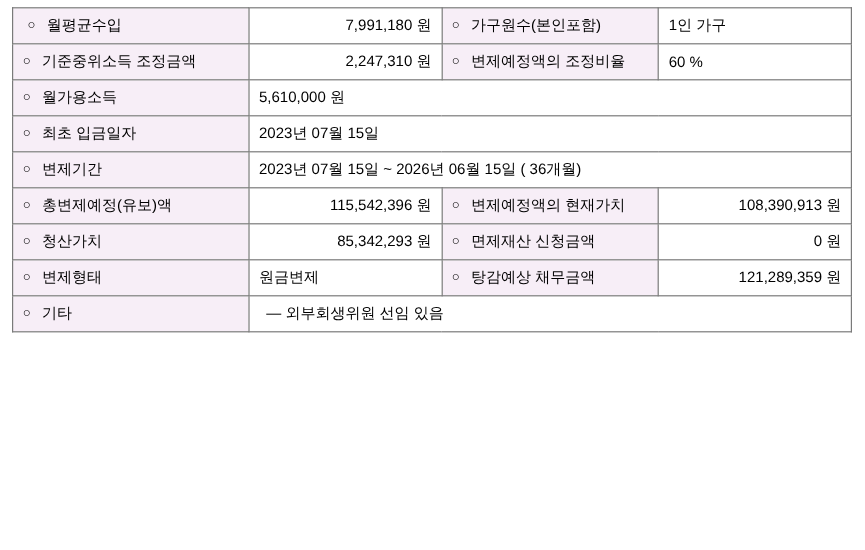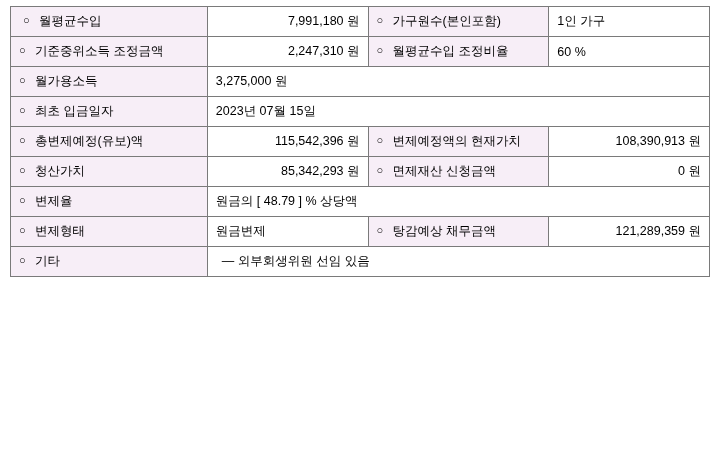--- a/index.html
+++ b/index.html
@@ -87,35 +87,41 @@
           <td class="label" style="width: 180px;"><span class="bullet">○</span><span class="lbl-text">가구원수(본인포함)</span></td>
           <td class="value" style="width: 160px; margin-left: 26px;">
             <span class="left">1인 가구</span>
           </td>
         </tr>
         <tr>
           <td class="label" style="width: 200px;"><span class="bullet">○</span><span class="lbl-text">기준중위소득 조정금액</span></td>
           <td class="value" style="width: 160px;">
             <span class="num">2,247,310 원</span>
           </td>
-          <td class="label" style="width: 180px;"><span class="bullet">○</span><span class="lbl-text">월평균수입 조정비율</span></td>
+          <td class="label" style="width: 180px;"><span class="bullet">○</span><span class="lbl-text">변제예정액의 조정비율</span></td>
           <td class="value" style="width: 160px;">
             <span class="left">60 %</span>
           </td>
         </tr>
         <tr>
           <td class="label" style="width: 200px;"><span class="bullet">○</span><span class="lbl-text">월가용소득</span></td>
           <td class="value" colspan="3">
-            <span class="left">3,275,000 원</span>
+            <span class="left">5,610,000 원</span>
           </td>
         </tr>
         <tr>
           <td class="label" style="width: 200px;"><span class="bullet">○</span><span class="lbl-text">최초 입금일자</span></td>
           <td class="value" colspan="3">
             <span class="left">2023년 07월 15일</span>
+          </td>
+        </tr>
+        <tr>
+          <td class="label" style="width: 200px;"><span class="bullet">○</span><span class="lbl-text">변제기간</span></td>
+          <td class="value" colspan="3">
+            <span class="left">2023년 07월 15일 ~ 2026년 06월 15일 ( 36개월)</span>
           </td>
         </tr>
         <tr>
           <td class="label" style="width: 200px;"><span class="bullet">○</span><span class="lbl-text">총변제예정(유보)액</span></td>
           <td class="value" style="width: 160px;">
             <span class="num">115,542,396 원</span>
           </td>
           <td class="label" style="width: 180px;"><span class="bullet">○</span><span class="lbl-text">변제예정액의 현재가치</span></td>
           <td class="value" style="width: 160px;">
             <span class="num">108,390,913 원</span>
@@ -125,26 +131,20 @@
           <td class="label" style="width: 200px; margin-left: 44px;"><span class="bullet">○</span><span class="lbl-text">청산가치</span></td>
           <td class="value" style="width: 160px;">
             <span class="num">85,342,293 원</span>
           </td>
           <td class="label" style="width: 180px;"><span class="bullet">○</span><span class="lbl-text">면제재산 신청금액</span></td>
           <td class="value" style="width: 160px;">
             <span class="num">0 원</span>
           </td>
         </tr>
         <tr>
-          <td class="label" style="width: 200px;"><span class="bullet">○</span><span class="lbl-text">변제율</span></td>
-          <td class="value" colspan="3">
-            <span class="left">원금의 [ 48.79 ] % 상당액</span>
-          </td>
-        </tr>
-        <tr>
           <td class="label" style="width: 200px;"><span class="bullet">○</span><span class="lbl-text">변제형태</span></td>
           <td class="value" style="width: 160px;">
             <span class="left">원금변제</span>
           </td>
           <td class="label" style="width: 180px;"><span class="bullet">○</span><span class="lbl-text">탕감예상 채무금액</span></td>
           <td class="value" style="width: 160px;">
             <span class="num">121,289,359 원</span>
           </td>
         </tr>
         <tr>

